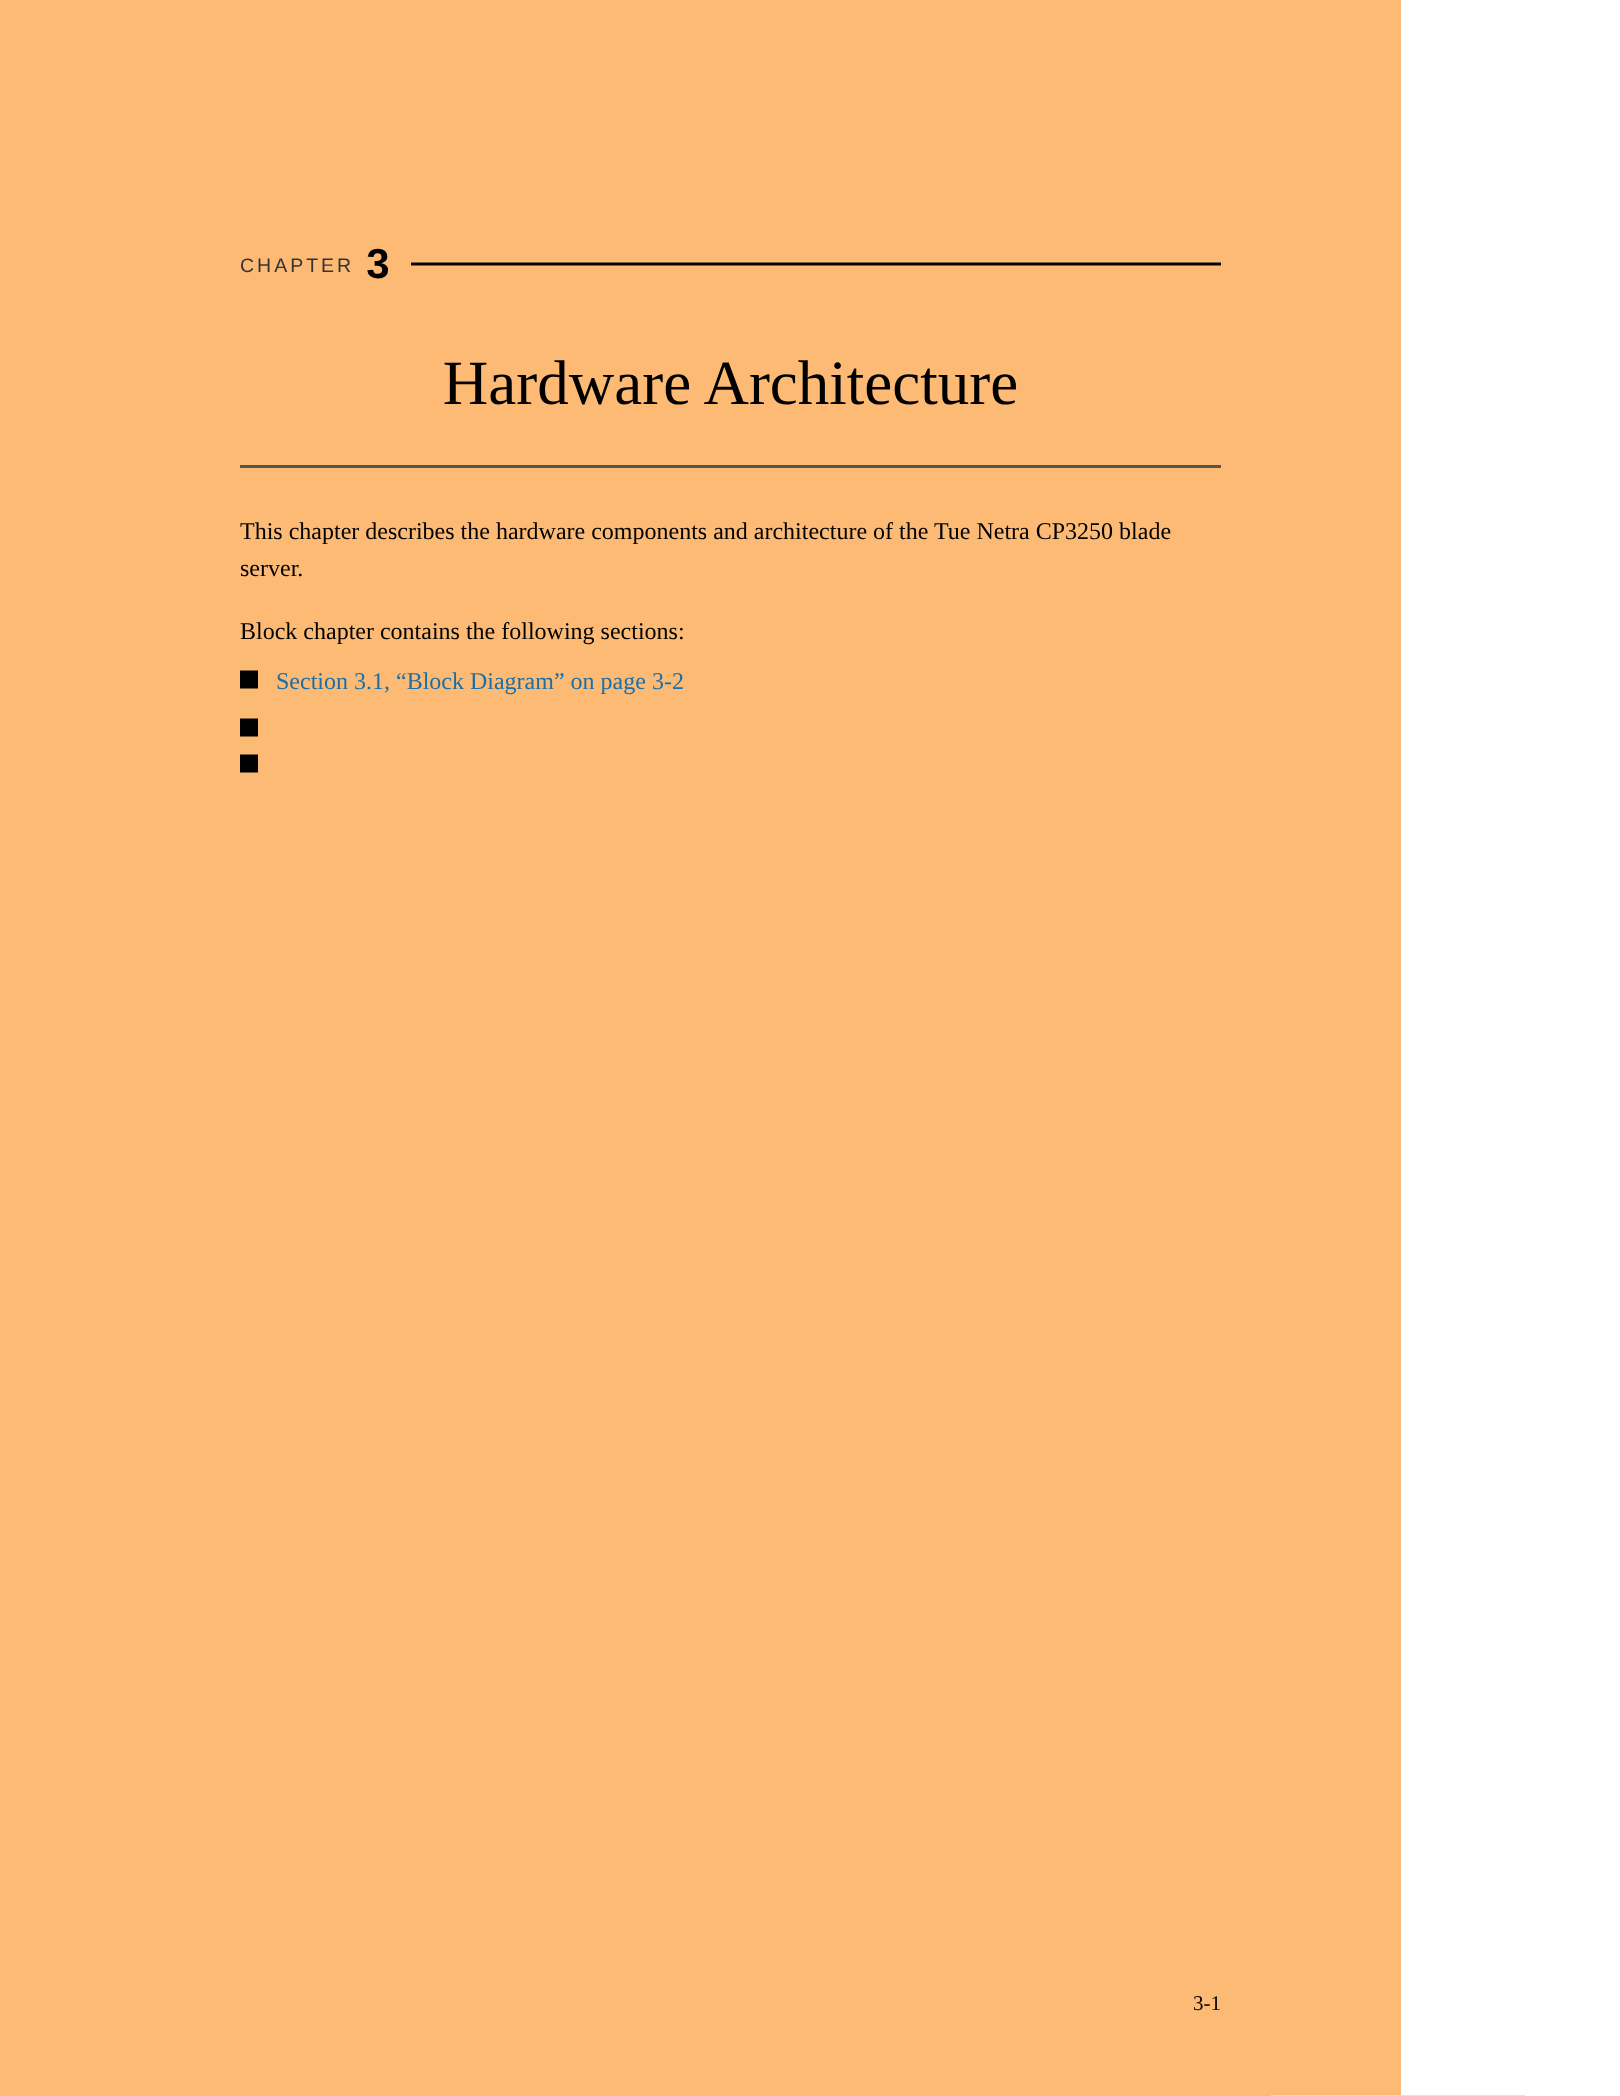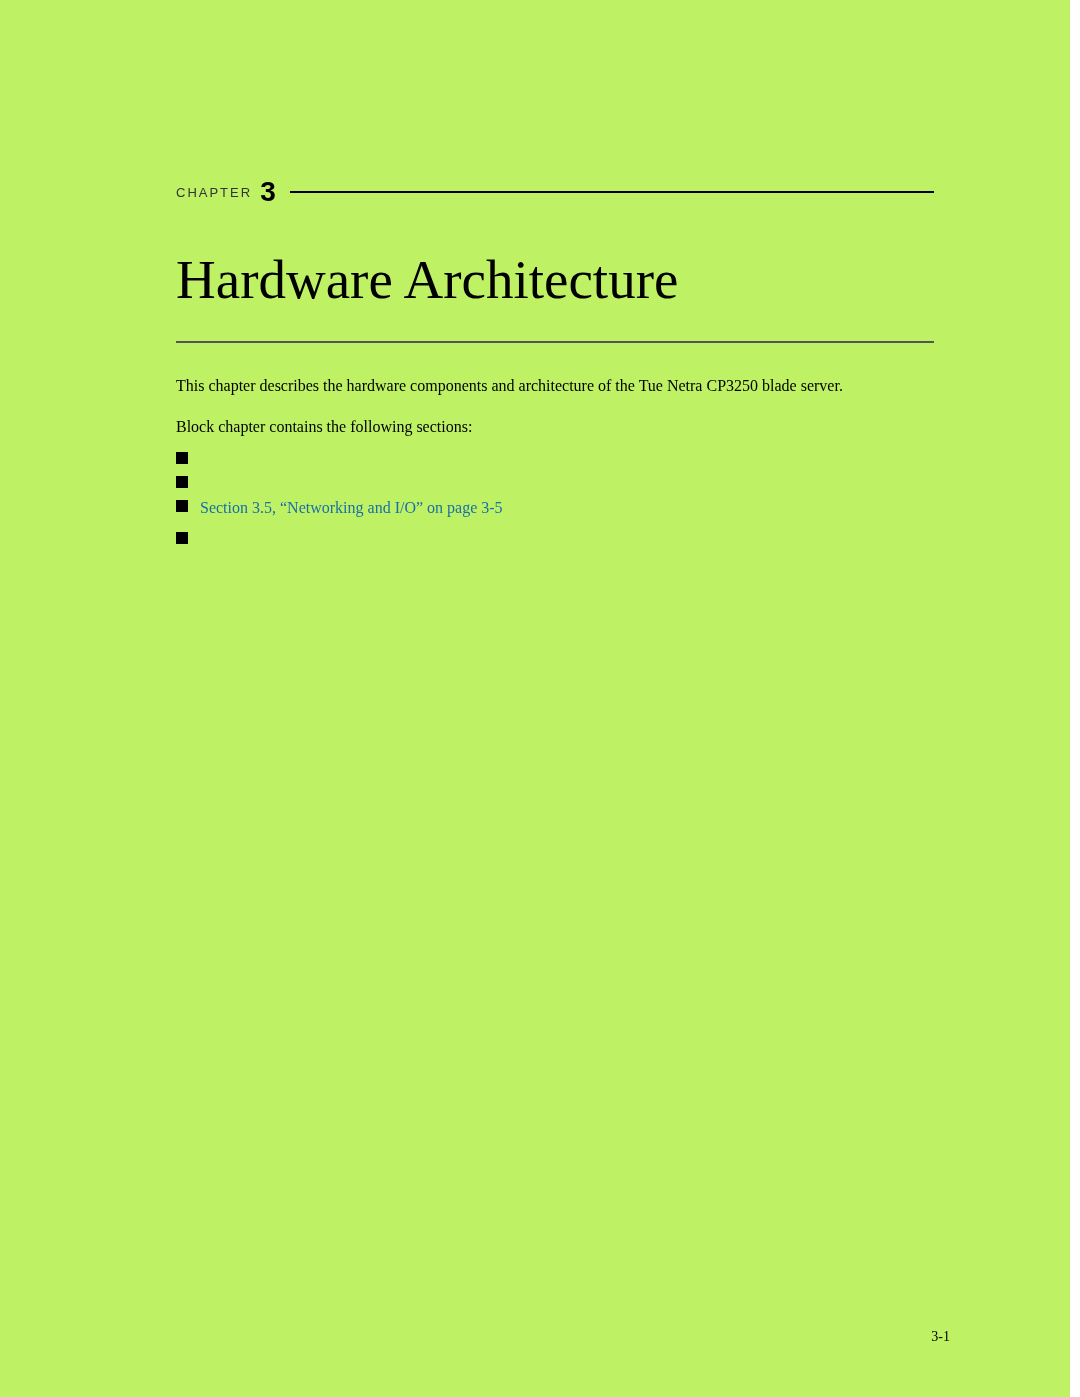--- a/index.html
+++ b/index.html
@@ -10,24 +10,24 @@
 
     body {
       background: #ffffff;
       font-family: serif;
       width: 1080px;
       min-height: 1397px;
       position: relative;
     }
 
     .page {
-      width: 1070px;
+      width: 934px;
       min-height: 1397px;
-      background: #bef264;
-      padding: 16px;
+      background: #fdba74;
+      padding: 0;
       position: relative;
     }
 
     .content-area {
       padding: 160px 120px 80px 160px;
     }
 
     .chapter-label-row {
       display: flex;
       align-items: center;
@@ -54,23 +54,24 @@
 
     .chapter-rule {
       flex: 1;
       height: 2px;
       background: #000000;
       margin-left: 4px;
     }
 
     .chapter-title {
       font-family: serif;
-      font-size: 55px;
+      font-size: 42px;
       font-weight: normal;
       color: #000000;
+      text-align: center;
       margin-bottom: 30px;
       margin-top: 20px;
     }
 
     .title-rule {
       width: 100%;
       height: 1.5px;
       background: #555555;
       margin-bottom: 30px;
     }
@@ -147,27 +148,24 @@
 
     <div class="title-rule"></div>
 
     <p class="intro-text">This chapter describes the hardware components and architecture of the Tue Netra CP3250 blade server.</p>
 
     <p class="toc-intro">Block chapter contains the following sections:</p>
 
     <ul class="toc-list">
       <li>
         <span class="bullet"></span>
+        <a class="toc-link" href="#section-3-1">Section 3.1, “Block Diagram” on page 3-2</a>
       </li>
       <li>
         <span class="bullet"></span>
-      </li>
-      <li>
-        <span class="bullet"></span>
-        <a class="toc-link" href="#section-3-5">Section 3.5, “Networking and I/O” on page 3-5</a>
       </li>
       <li>
         <span class="bullet"></span>
       </li>
     </ul>
 
   </div>
 
   <div class="page-number">3-1</div>
 </div>

